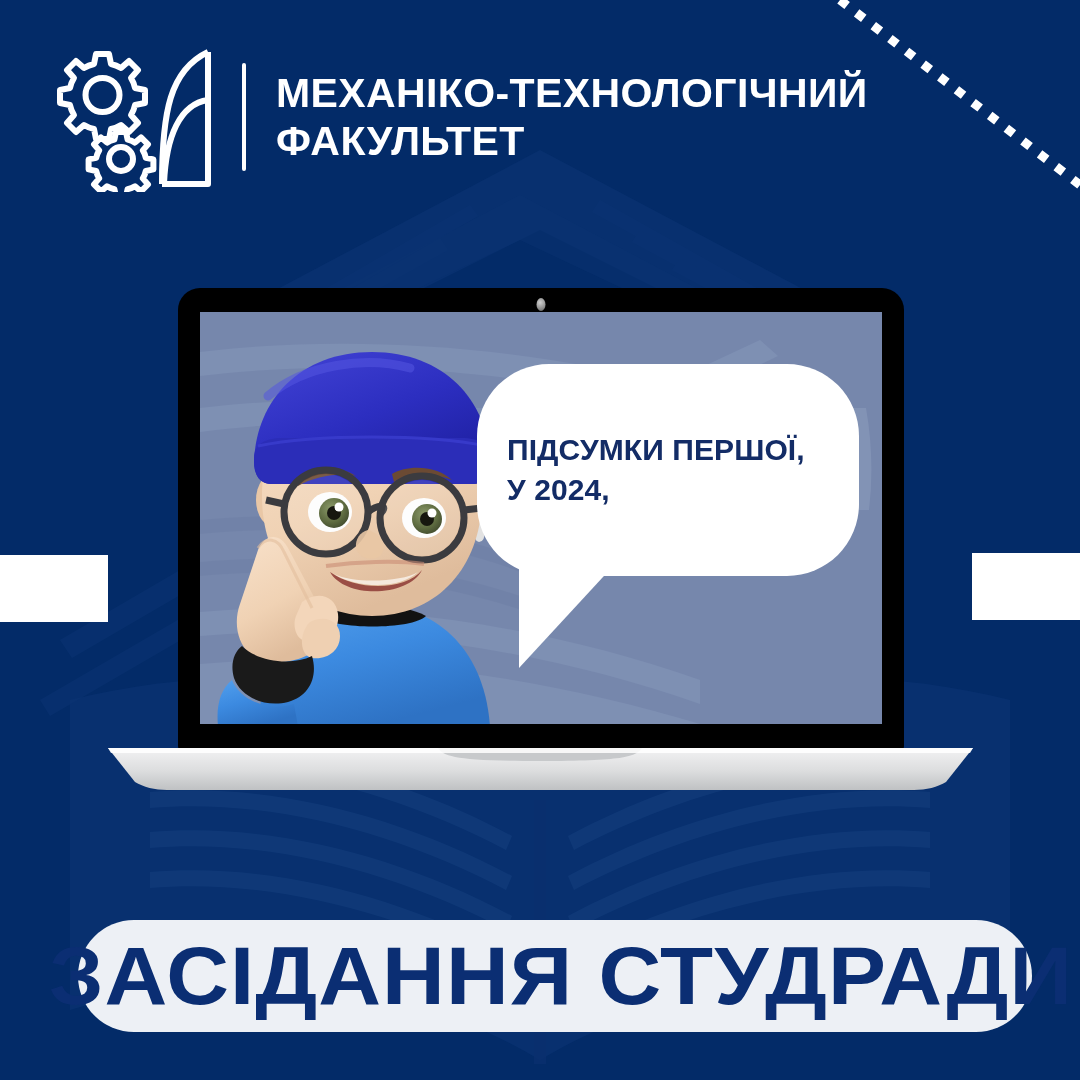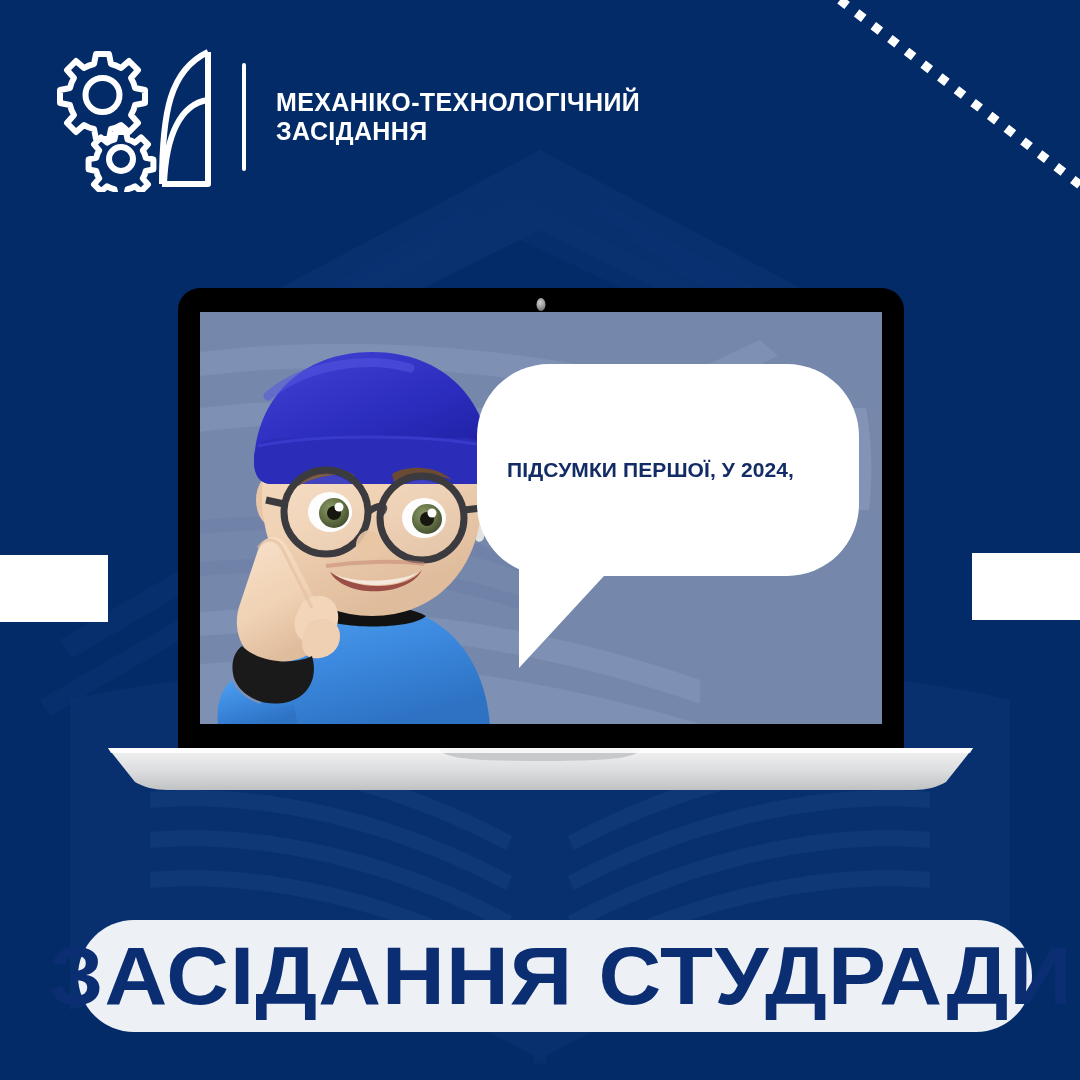--- a/index.html
+++ b/index.html
@@ -20,21 +20,21 @@
   
   .bg-art { position:absolute; inset:0; width:1080px; height:1080px; }
 
   
   .dotline { position:absolute; top:0; right:0; width:300px; height:230px; }
 
   
   .header { position:absolute; left:40px; top:42px; display:flex; align-items:center; }
   .logo-mark { width:190px; height:150px; flex:0 0 auto; }
   .logo-rule { width:4px; height:108px; background:#ffffff; margin-left:12px; margin-right:30px; border-radius:2px; }
-  .logo-text { color:#ffffff; font-weight:bold; font-size:25px; line-height:1.18; letter-spacing:0.4px; }
+  .logo-text { color:#ffffff; font-weight:bold; font-size:41px; line-height:1.18; letter-spacing:0.4px; }
 
   
   .laptop { position:absolute; left:108px; top:288px; width:865px; height:502px; }
   .lid {
     position:absolute; left:70px; top:0; width:726px; height:462px;
     background:#000000; border-radius:22px 22px 4px 4px;
   }
   .camera {
     position:absolute; left:50%; top:10px; transform:translateX(-50%);
     width:9px; height:13px; border-radius:50%;
@@ -54,21 +54,21 @@
   .bubble-wrap { position:absolute; left:277px; top:52px; width:382px; height:310px; }
   .bubble-body {
     position:absolute; left:0; top:0; width:382px; height:212px;
     background:#ffffff; border-radius:72px;
   }
   .bubble-tail { position:absolute; left:42px; top:196px; width:130px; height:116px; }
   .bubble-text {
     position:absolute; left:0; top:0; width:382px; height:212px;
     display:flex; flex-direction:column; justify-content:center; align-items:flex-start;
     padding:0 30px;
-    color:#132C66; font-weight:bold; font-size:21px; line-height:1.34; letter-spacing:0.1px;
+    color:#132C66; font-weight:bold; font-size:30px; line-height:1.34; letter-spacing:0.1px;
   }
 
   
   .avatar { position:absolute; left:6px; top:22px; width:330px; height:392px; }
 
   
   .tab-left  { position:absolute; left:0;   top:555px; width:108px; height:67px; background:#ffffff; }
   .tab-right { position:absolute; left:972px; top:553px; width:108px; height:67px; background:#ffffff; }
 
   
@@ -158,21 +158,21 @@
         <path d="M168 8 L122 8 L122 142 L168 142 L168 8 Z" fill="none" stroke="none"></path>
         <path d="M168 10 C130 28 122 70 122 142"></path>
         <path d="M168 10 L168 142 L122 142"></path>
         <path d="M168 58 C140 62 126 94 124 142"></path>
         <path d="M168 62 C146 66 134 96 132 142" stroke="none"></path>
       </g>
     </svg>
     <div class="logo-rule"></div>
     <div class="logo-text">
       <div>МЕХАНІКО-ТЕХНОЛОГІЧНИЙ</div>
-      <div>ЗАСІДАННЯ</div>
+      <div>ФАКУЛЬТЕТ</div>
     </div>
   </div>
 
   <div class="laptop">
 
     <div class="lid">
       <div class="camera"></div>
 
       <div class="screen">
 

